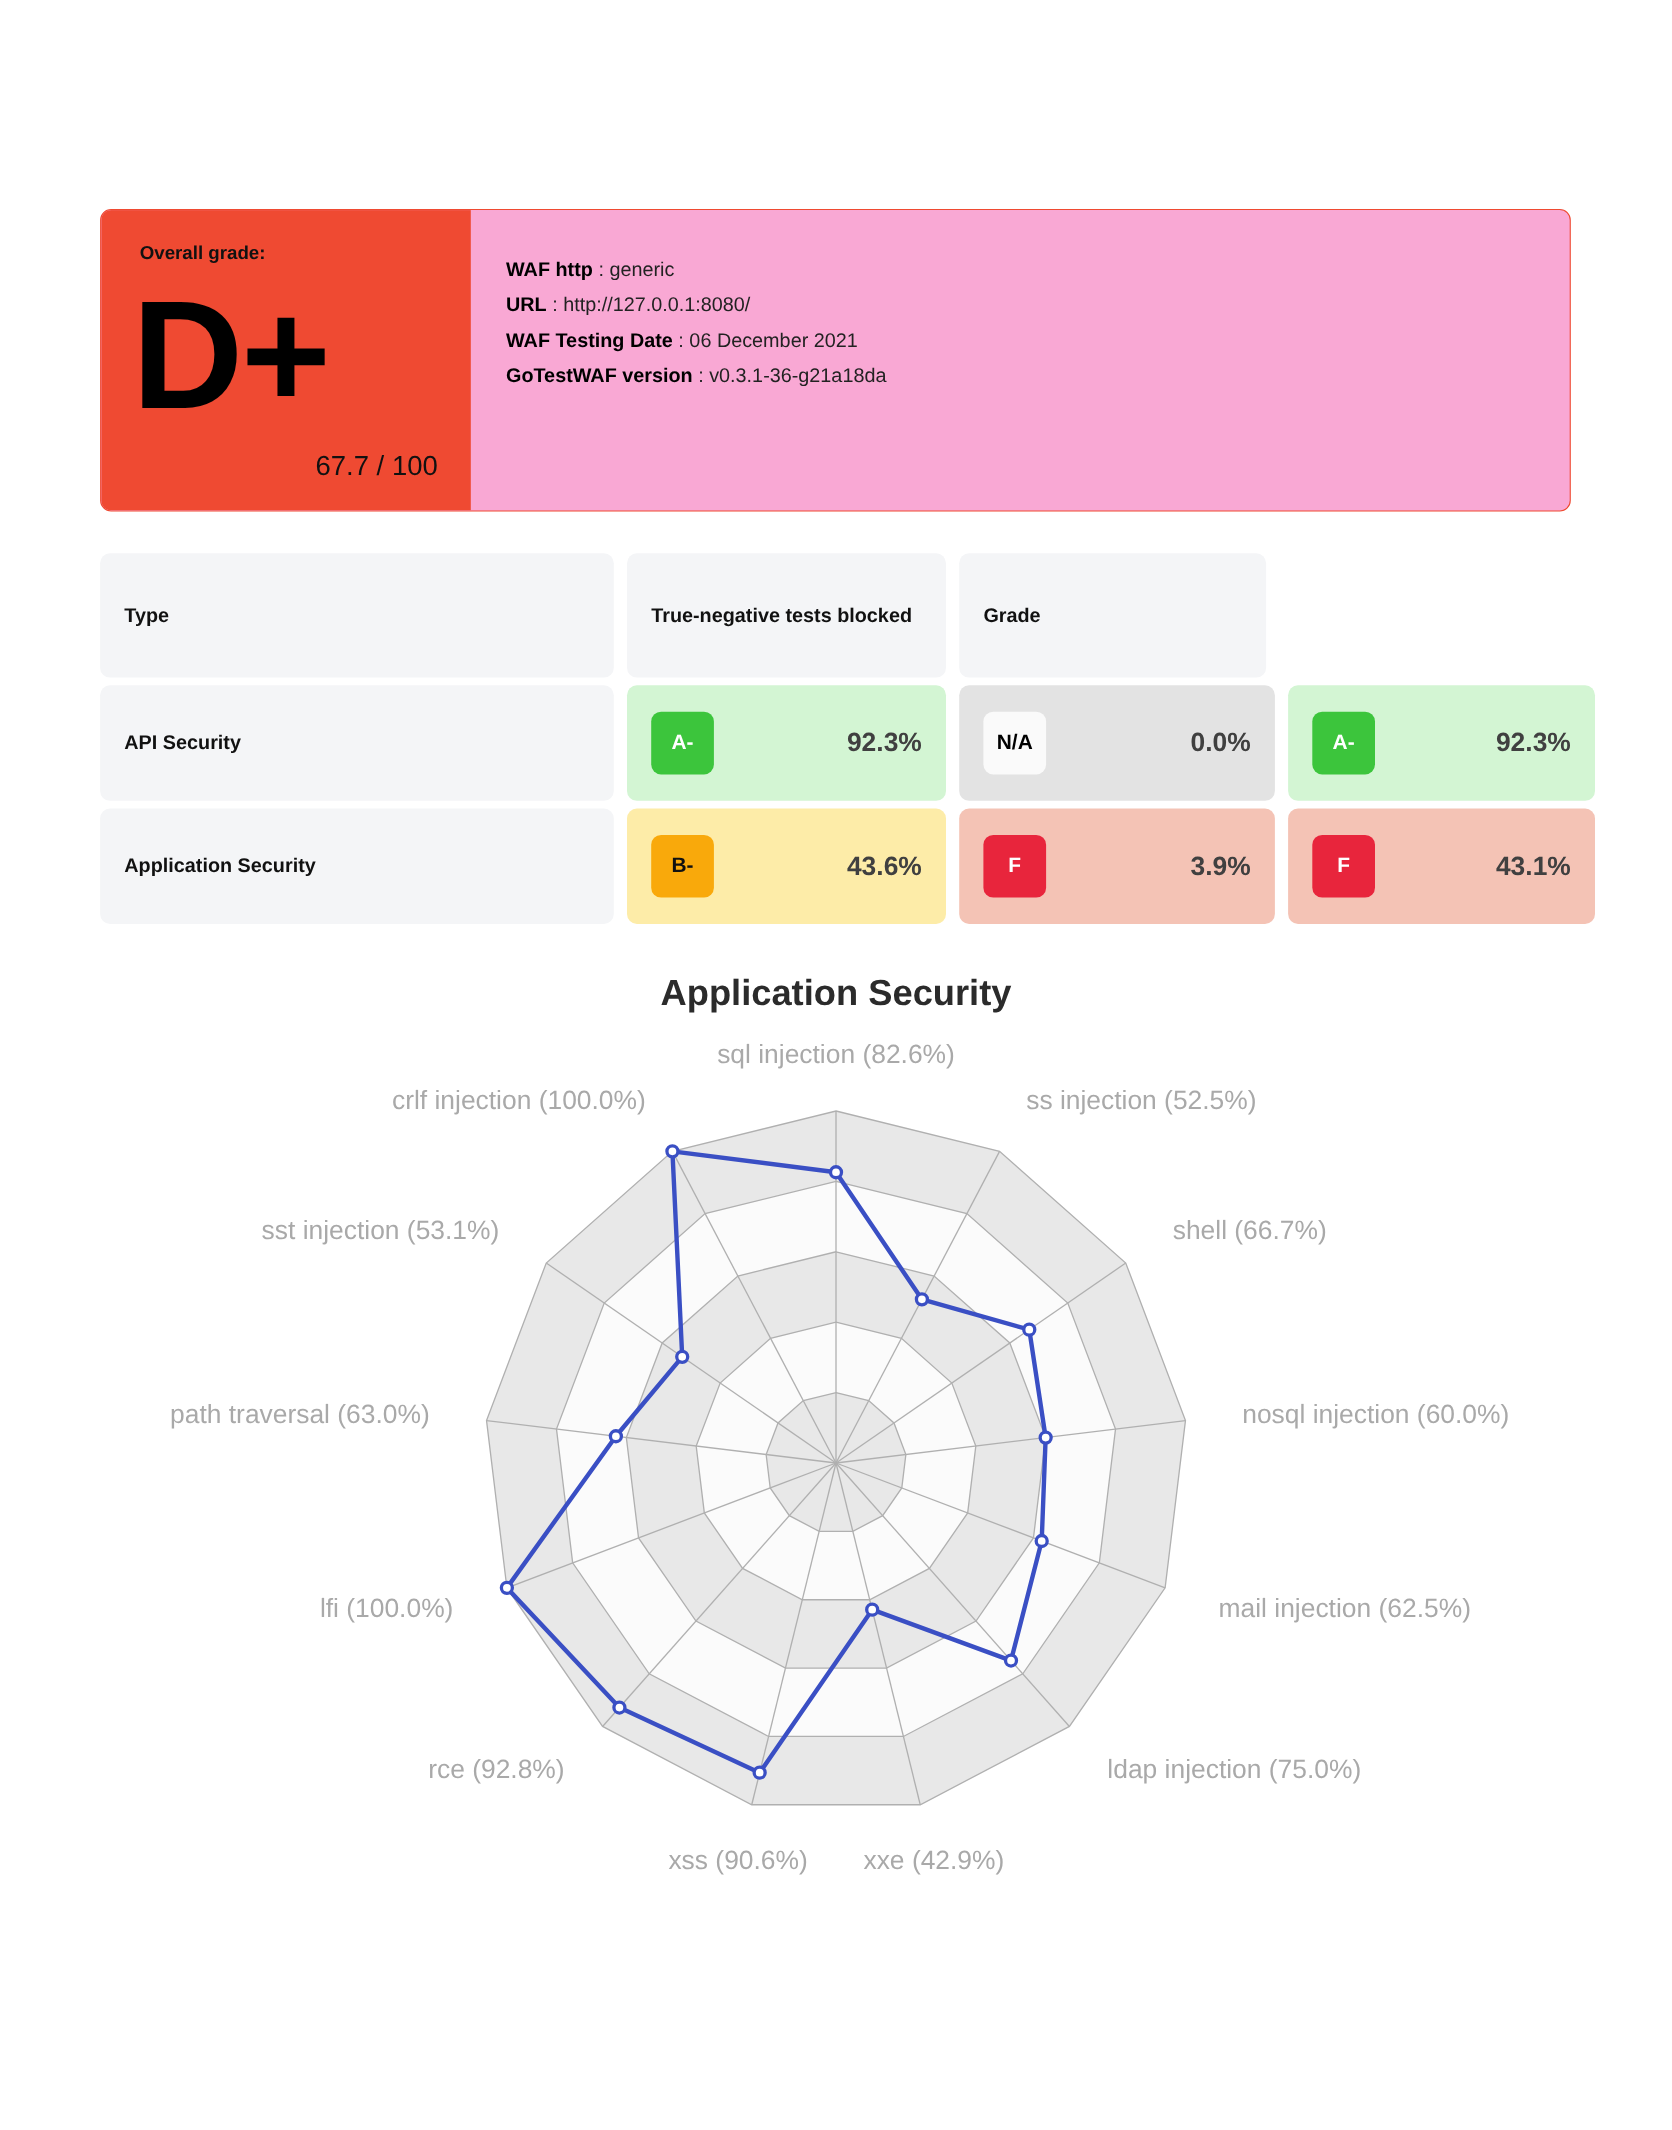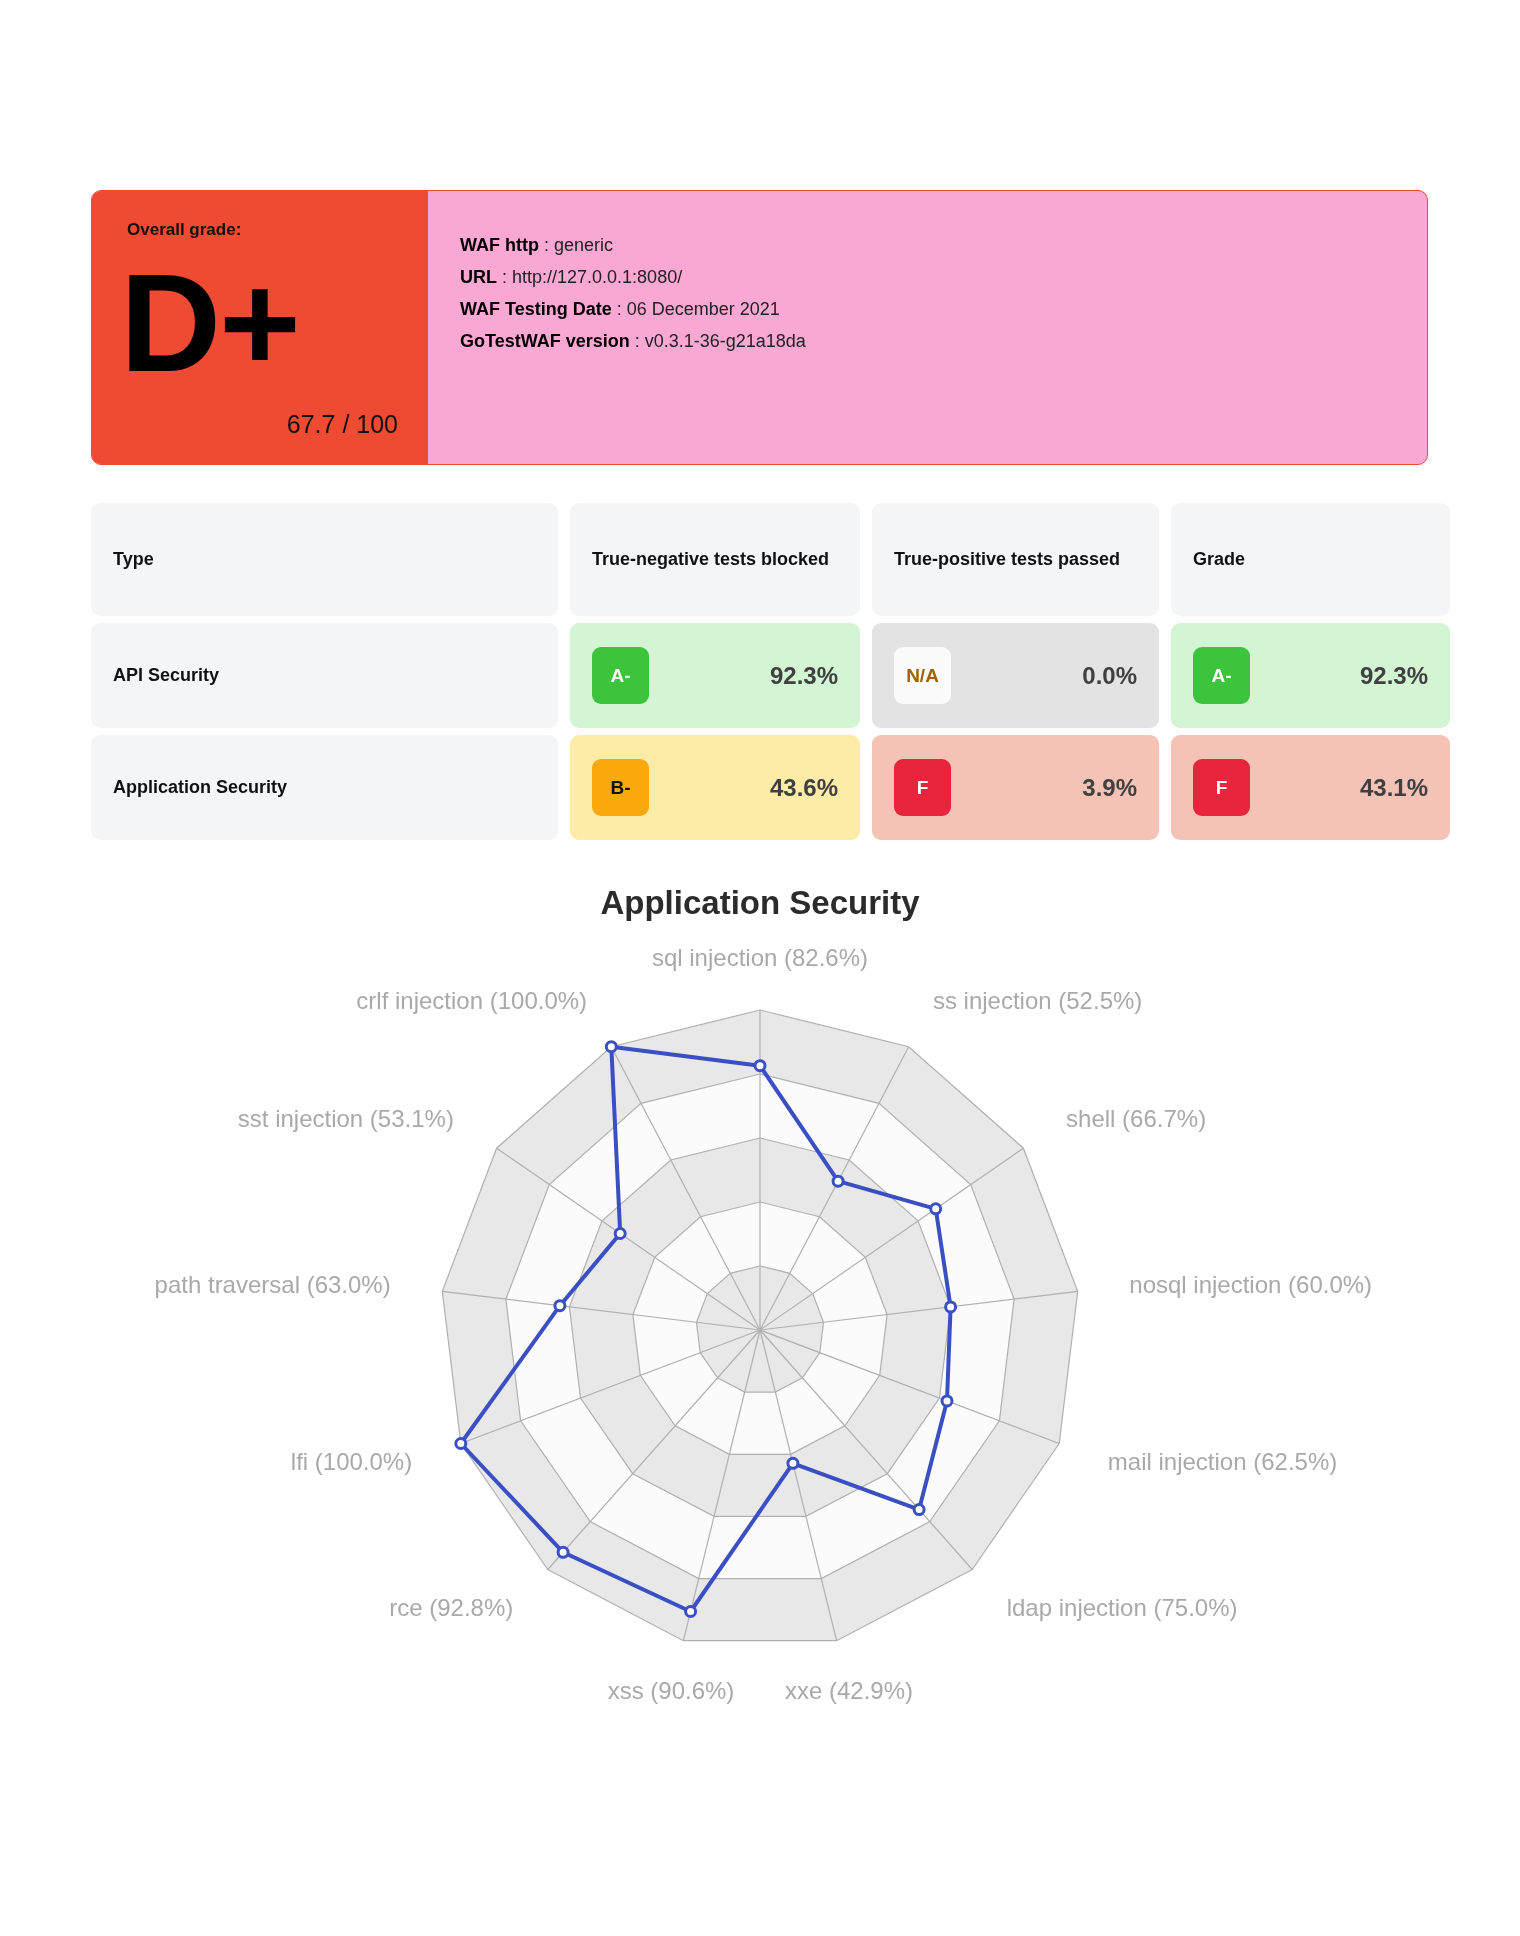--- a/index.html
+++ b/index.html
@@ -80,21 +80,21 @@
   .bg-gray{background:#e3e3e3;}
   .bg-yellow{background:#fdeca8;}
   .bg-red{background:#f4c3b5;}
 
   .badge{
     width:57px;height:57px;border-radius:9px;
     display:flex;align-items:center;justify-content:center;
     font-size:19px;font-weight:700;flex:0 0 57px;
   }
   .badge-green{background:#3cc53c;color:#ffffff;}
-  .badge-white{background:#fafafa;color:#a16207;}
+  .badge-white{background:#fafafa;color:#000000;}
   .badge-orange{background:#f9a90b;color:#111111;}
   .badge-red{background:#e8253c;color:#ffffff;}
   .pct{
     flex:1;text-align:right;font-size:24px;font-weight:700;color:#404040;
   }
 
   
   .chart-title{
     position:absolute;left:0;right:0;top:884px;
     text-align:center;font-size:33px;font-weight:700;color:#2b2b2b;
@@ -137,23 +137,20 @@
   </div>
 
   <div class="table">
 
     <div class="trow head">
       <div class="cell c-type">
           <span>Type</span>
         </div>
       <div class="cell c-tn">
           <span>True-negative tests blocked</span>
-        </div>
-      <div class="cell c-tp">
-          <span>True-positive tests passed</span>
         </div>
       <div class="cell c-grade">
           <span>Grade</span>
         </div>
     </div>
 
     <div class="trow body">
       <div class="cell c-type">
           <span>API Security</span>
         </div>

